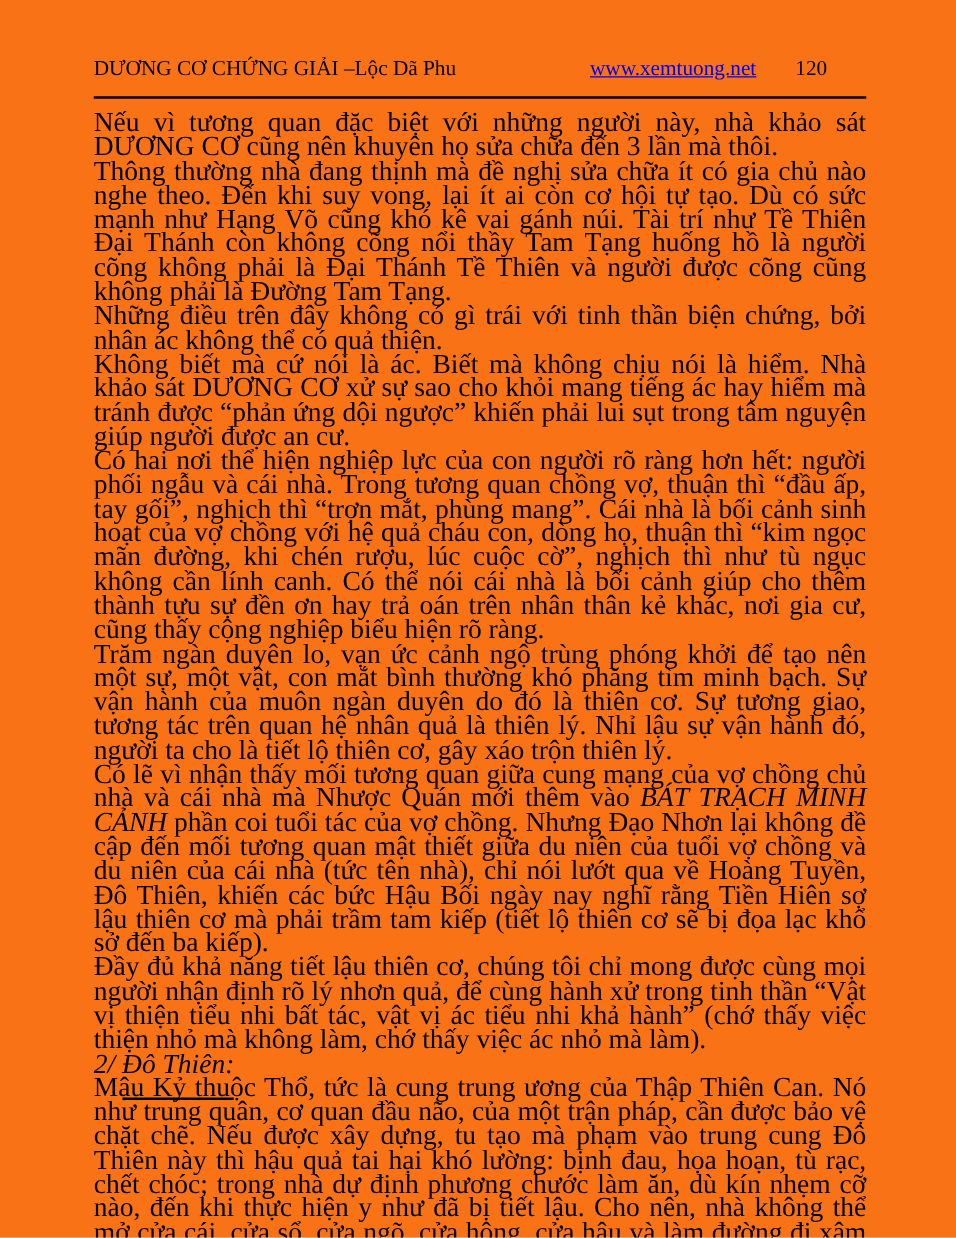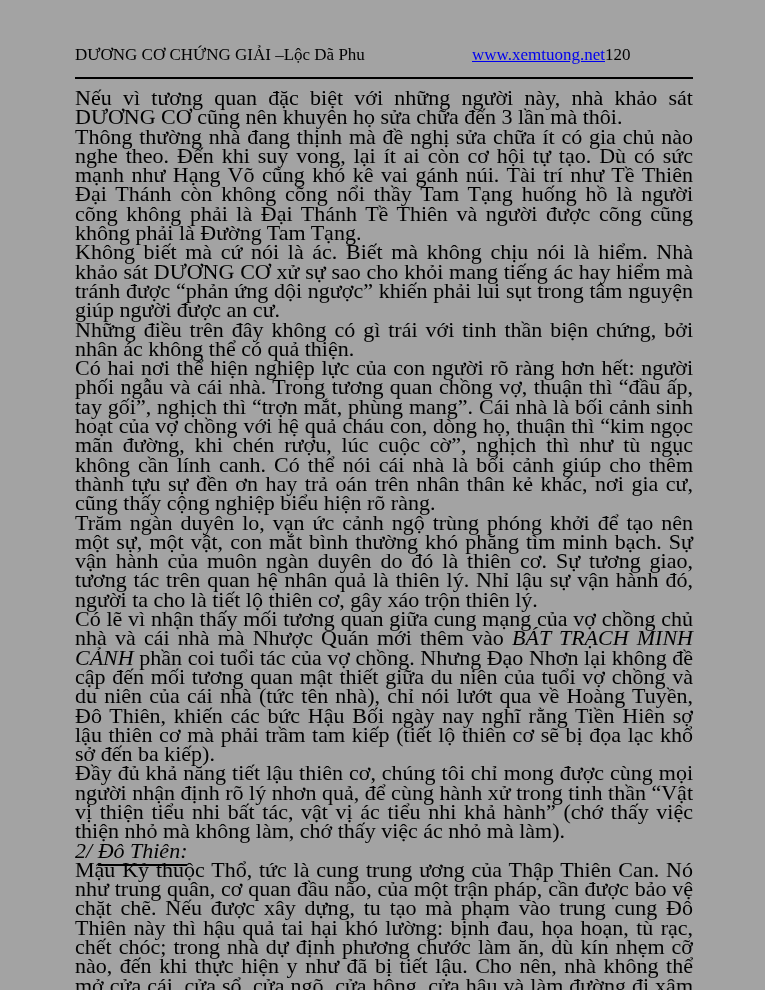--- a/index.html
+++ b/index.html
@@ -5,75 +5,75 @@
   * { margin: 0; padding: 0; box-sizing: border-box; }
   html, body { background: #ffffff; }
   body {
     width: 765px; height: 990px;
     overflow: hidden;
     font-family: "Liberation Serif", serif;
     color: #000000;
   }
   .page {
     width: 765px; height: 990px;
-    background: #a3a3a3;
+    background: #f97316;
     padding: 45px 72px 0 75px;
   }
   .header {
     display: flex;
     align-items: baseline;
     font-size: 17px;
     white-space: nowrap;
   }
   .header .title { flex: 1; }
   .header .link {
     color: #0000ee;
     cursor: pointer;
   }
   .header .pagenum {
     width: 88px;
-    text-align: left;
+    text-align: center;
   }
   .rule {
     border-top: 2px solid #000000;
     margin-top: 12px;
   }
   .content {
     margin-top: 9px;
     font-size: 22px;
     line-height: 19.3px;
     text-align: justify;
   }
   .para { margin: 0; }
   .book-title { font-style: italic; }
   .heading { text-align: left; }
   .heading em { font-style: italic; }
   .heading .underlined {
     border-bottom: 2px solid #000000;
-    padding-bottom: 1px;
+    padding-bottom: 15px;
   }
 </style>
 </head>
 <body>
 
 <div class="page">
 
   <div class="header">
     <span class="title">DƯƠNG CƠ CHỨNG GIẢI –Lộc Dã Phu</span>
     <a class="link" href="#">www.xemtuong.net</a>
     <span class="pagenum">120</span>
   </div>
 
   <div class="rule"></div>
 
   <div class="content">
     <p class="para">Nếu vì tương quan đặc biệt với  những người này, nhà khảo sát DƯƠNG CƠ cũng nên khuyên họ sửa chữa đến 3 lần mà thôi.</p>
     <p class="para">Thông thường nhà đang thịnh mà đề nghị sửa chữa ít có gia chủ nào nghe theo. Đến khi suy vong, lại ít ai còn cơ hội tự tạo. Dù có sức mạnh như Hạng Võ cũng khó kê vai gánh núi. Tài trí như Tề Thiên Đại Thánh còn không cõng nổi thầy Tam Tạng huống hồ là người cõng không phải là Đại Thánh Tề Thiên và người được cõng cũng không phải là Đường Tam Tạng.</p>
+    <p class="para">Những điều trên đây không có gì trái với tinh thần biện chứng, bởi nhân ác không thể có quả thiện.</p>
     <p class="para">Không biết mà cứ nói là ác. Biết mà không chịu nói là hiểm. Nhà khảo sát DƯƠNG CƠ xử sự sao cho khỏi mang tiếng ác hay hiểm mà tránh được “phản ứng dội ngược” khiến phải lui sụt trong tâm nguyện giúp người được an cư.</p>
-    <p class="para">Những điều trên đây không có gì trái với tinh thần biện chứng, bởi nhân ác không thể có quả thiện.</p>
     <p class="para">Có hai nơi thể hiện nghiệp lực của con người rõ ràng hơn hết: người phối ngẫu và cái nhà. Trong tương quan chồng vợ, thuận thì “đầu ấp, tay gối”, nghịch thì “trợn mắt, phùng mang”. Cái nhà là bối cảnh sinh hoạt của vợ chồng với hệ quả cháu con, dòng họ, thuận thì “kim ngọc mãn đường, khi chén rượu, lúc cuộc cờ”, nghịch thì như tù ngục không cần lính canh. Có thể nói cái nhà là bối cảnh giúp cho thêm thành tựu sự đền ơn hay trả oán trên nhân thân kẻ khác, nơi gia cư, cũng thấy cộng nghiệp biểu hiện rõ ràng.</p>
     <p class="para">Trăm ngàn duyên lo, vạn ức cảnh ngộ trùng phóng khởi để tạo nên một sự, một vật, con mắt bình thường khó phăng tìm minh bạch. Sự vận hành của muôn ngàn duyên do đó là thiên cơ. Sự tương giao, tương tác trên quan hệ nhân quả là thiên lý. Nhỉ lậu sự vận hành đó, người ta cho là tiết lộ thiên cơ, gây xáo trộn thiên lý.</p>
     <p class="para"><span>Có lẽ vì nhận thấy mối tương quan giữa cung mạng của vợ chồng chủ nhà và cái nhà mà Nhược Quán mới thêm vào </span><em class="book-title">BÁT TRẠCH MINH CẢNH</em><span> phần coi tuổi tác của vợ chồng. Nhưng Đạo Nhơn lại không đề cập đến mối tương quan mật thiết giữa du niên của tuổi vợ chồng và du niên của cái nhà (tức tên nhà), chỉ nói lướt qua về Hoàng Tuyền, Đô Thiên, khiến các bức Hậu Bối ngày nay nghĩ rằng Tiền Hiên sợ lậu thiên cơ mà phải trầm tam kiếp (tiết lộ thiên cơ sẽ bị đọa lạc khổ sở đến ba kiếp).</span></p>
     <p class="para">Đầy đủ khả năng tiết lậu thiên cơ, chúng tôi chỉ mong được cùng mọi người nhận định rõ lý nhơn quả, để cùng hành xử trong tinh thần “Vật vị thiện tiểu nhi bất tác, vật vị ác tiểu nhi khả hành” (chớ thấy việc thiện nhỏ mà không làm, chớ thấy việc ác nhỏ mà làm).</p>
 
     <p class="para heading"><em><span>2/ </span><span class="underlined">Đô Thiên:</span></em></p>
 
     <p class="para">Mậu Kỷ thuộc Thổ, tức là cung trung ương của Thập Thiên Can. Nó như trung quân, cơ quan đầu não, của một trận pháp, cần được bảo vệ chặt chẽ. Nếu được xây dựng, tu tạo mà phạm vào trung cung Đô Thiên này thì hậu quả tai hại khó lường: bịnh đau, họa hoạn, tù rạc, chết chóc; trong nhà dự định phương chước làm ăn, dù kín nhẹm cỡ nào, đến khi thực hiện y như đã bị tiết lậu. Cho nên, nhà không thể mở cửa cái, cửa sổ, cửa ngõ, cửa hông, cửa hậu và làm đường đi xâm phạm đến cung Mậu Kỷ.</p>
   </div>
 

